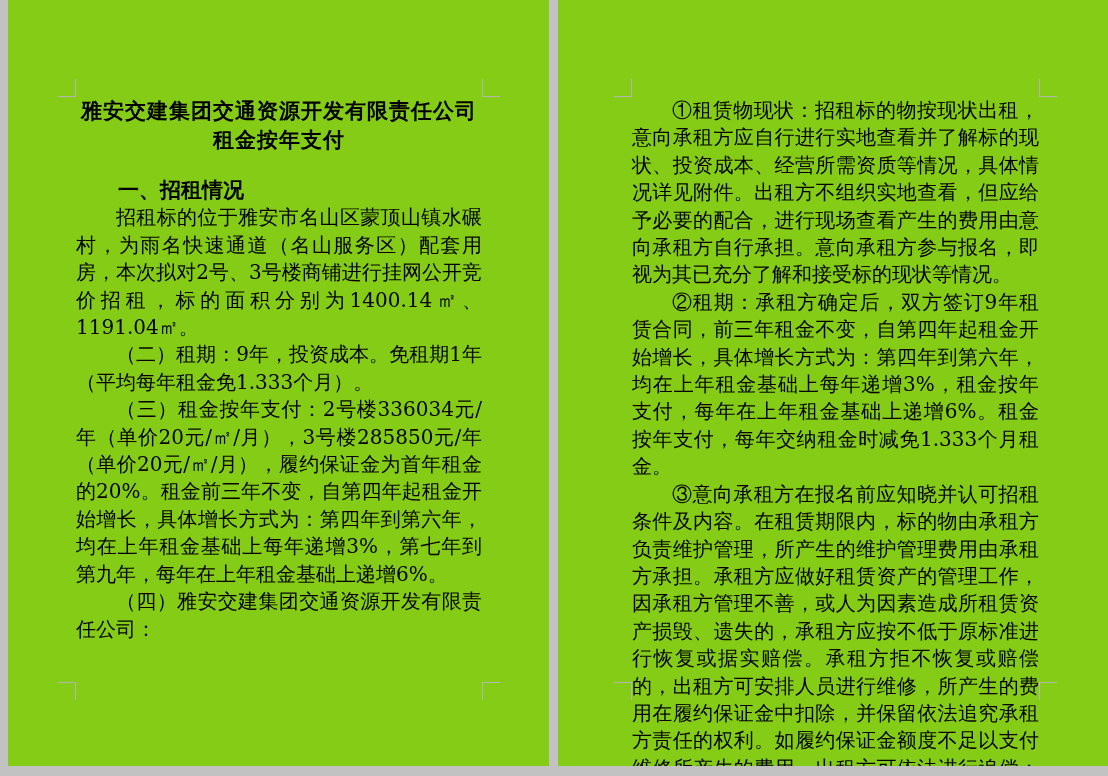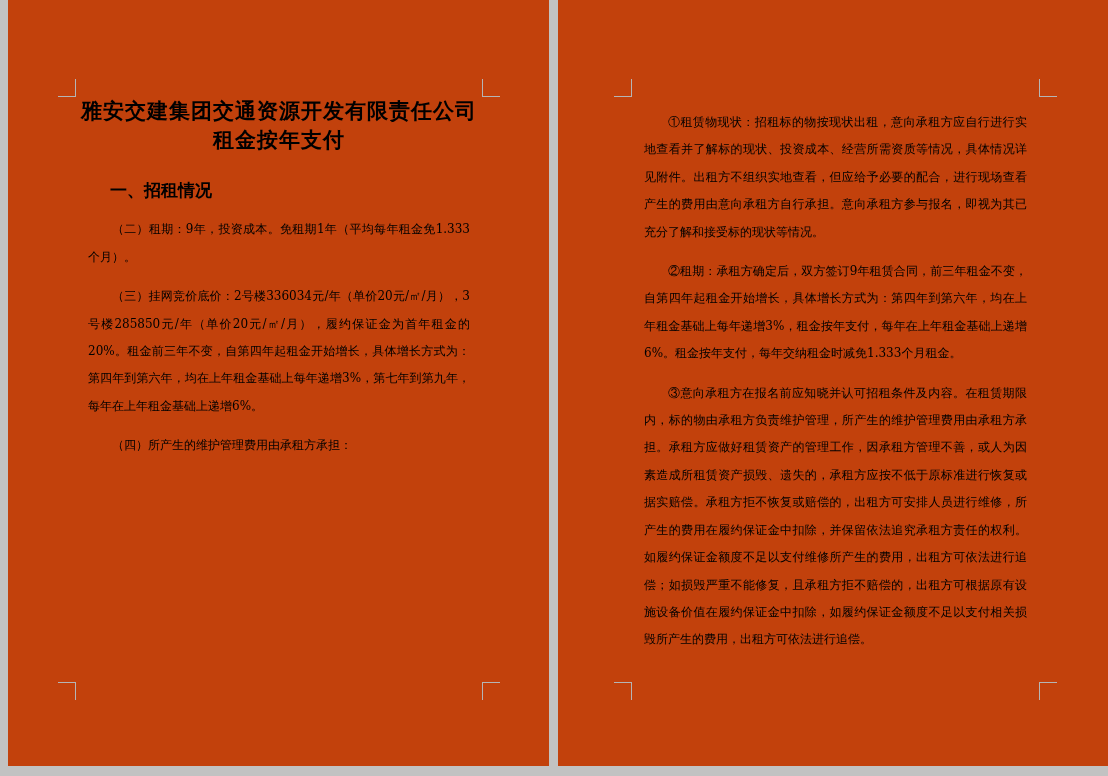--- a/index.html
+++ b/index.html
@@ -17,21 +17,21 @@
   .canvas {
     position: absolute;
     left: 0; top: 0;
     width: 1108px;
     height: 776px;
   }
   .page {
     position: absolute;
     top: 0;
     height: 766px;
-    background: #c2410c;
+    background: #84cc16;
   }
   .page-1 { left: 8px;   width: 541px; }
   .page-2 { left: 558px; width: 550px; }
 
   .text-area {
     position: absolute;
     top: 97px;
     color: #000000;
   }
   .page-1 .text-area { left: 68px; width: 406px; }
@@ -42,30 +42,30 @@
     font-weight: bold;
     font-size: 21px;
     line-height: 29px;
     text-align: center;
     letter-spacing: 1px;
   }
   .body-blocks { margin-top: 22px; }
   .page-2 .body-blocks { margin-top: 0; }
 
   .para {
-    font-size: 12px;
+    font-size: 20px;
     line-height: 27.4px;
     text-align: justify;
     text-indent: 2em;
-    margin: 12px;
+    margin: 0;
   }
   .heading {
     font-family: "DejaVu Sans", sans-serif;
     font-weight: bold;
-    font-size: 17px;
+    font-size: 21px;
     line-height: 27.4px;
     text-indent: 2em;
     margin: 0;
   }
 
   
   .crop-mark {
     position: absolute;
     width: 17px;
     height: 17px;
@@ -116,23 +116,24 @@
     <div class="crop-mark crop-bl"></div>
     <div class="crop-mark crop-br"></div>
 
     <div class="text-area">
       <div class="doc-title">
         <div class="doc-title-line">雅安交建集团交通资源开发有限责任公司</div>
         <div class="doc-title-line">租金按年支付</div>
       </div>
       <div class="body-blocks">
         <p class="heading">一、招租情况</p>
+        <p class="para">招租标的位于雅安市名山区蒙顶山镇水碾村，为雨名快速通道（名山服务区）配套用房，本次拟对2号、3号楼商铺进行挂网公开竞价招租，标的面积分别为1400.14㎡、1191.04㎡。</p>
         <p class="para">（二）租期：9年，投资成本。免租期1年（平均每年租金免1.333个月）。</p>
-        <p class="para">（三）挂网竞价底价：2号楼336034元/年（单价20元/㎡/月），3号楼285850元/年（单价20元/㎡/月），履约保证金为首年租金的20%。租金前三年不变，自第四年起租金开始增长，具体增长方式为：第四年到第六年，均在上年租金基础上每年递增3%，第七年到第九年，每年在上年租金基础上递增6%。</p>
-        <p class="para">（四）所产生的维护管理费用由承租方承担：</p>
+        <p class="para">（三）租金按年支付：2号楼336034元/年（单价20元/㎡/月），3号楼285850元/年（单价20元/㎡/月），履约保证金为首年租金的20%。租金前三年不变，自第四年起租金开始增长，具体增长方式为：第四年到第六年，均在上年租金基础上每年递增3%，第七年到第九年，每年在上年租金基础上递增6%。</p>
+        <p class="para">（四）雅安交建集团交通资源开发有限责任公司：</p>
       </div>
     </div>
   </div>
 
   <div class="page page-2">
     <div class="crop-mark crop-tl"></div>
     <div class="crop-mark crop-tr"></div>
     <div class="crop-mark crop-bl"></div>
     <div class="crop-mark crop-br"></div>
 

